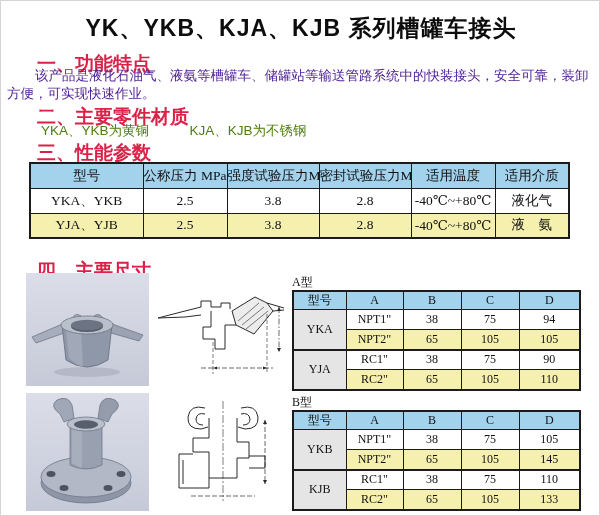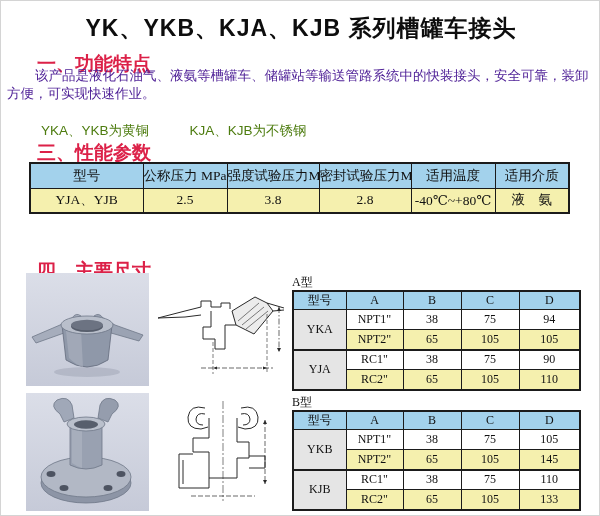--- a/index.html
+++ b/index.html
@@ -61,20 +61,21 @@
 </head>
 <body>
 
 <div class="page">
 
   <div class="doc-title">YK、YKB、KJA、KJB 系列槽罐车接头</div>
 
   <div class="sec-heading h-features">一、功能特点</div>
   <div class="body-para">该产品是液化石油气、液氨等槽罐车、储罐站等输送管路系统中的快装接头，安全可靠，装卸方便，可实现快速作业。</div>
 
+  <div class="sec-heading h-materials">二、主要零件材质</div>
   <div class="materials-line">YKA、YKB为黄铜　　　KJA、KJB为不锈钢</div>
 
   <div class="sec-heading h-perf">三、性能参数</div>
 
   <table class="perf-table">
     <colgroup>
         <col style="width:113px">
         <col style="width:84px">
         <col style="width:92px">
         <col style="width:92px">
@@ -82,20 +83,28 @@
         <col style="width:74px">
       </colgroup>
     <tbody>
         <tr class="hd">
       <td>型号</td>
       <td>公称压力 MPa</td>
       <td>强度试验压力MPa</td>
       <td>密封试验压力MPa</td>
       <td>适用温度</td>
       <td>适用介质</td>
+    </tr>
+    <tr class="r-white">
+      <td>YKA、YKB</td>
+      <td>2.5</td>
+      <td>3.8</td>
+      <td>2.8</td>
+      <td>-40℃~+80℃</td>
+      <td>液化气</td>
     </tr>
     <tr class="r-yellow">
       <td>YJA、YJB</td>
       <td>2.5</td>
       <td>3.8</td>
       <td>2.8</td>
       <td>-40℃~+80℃</td>
       <td>液　氨</td>
     </tr>
   </tbody>

